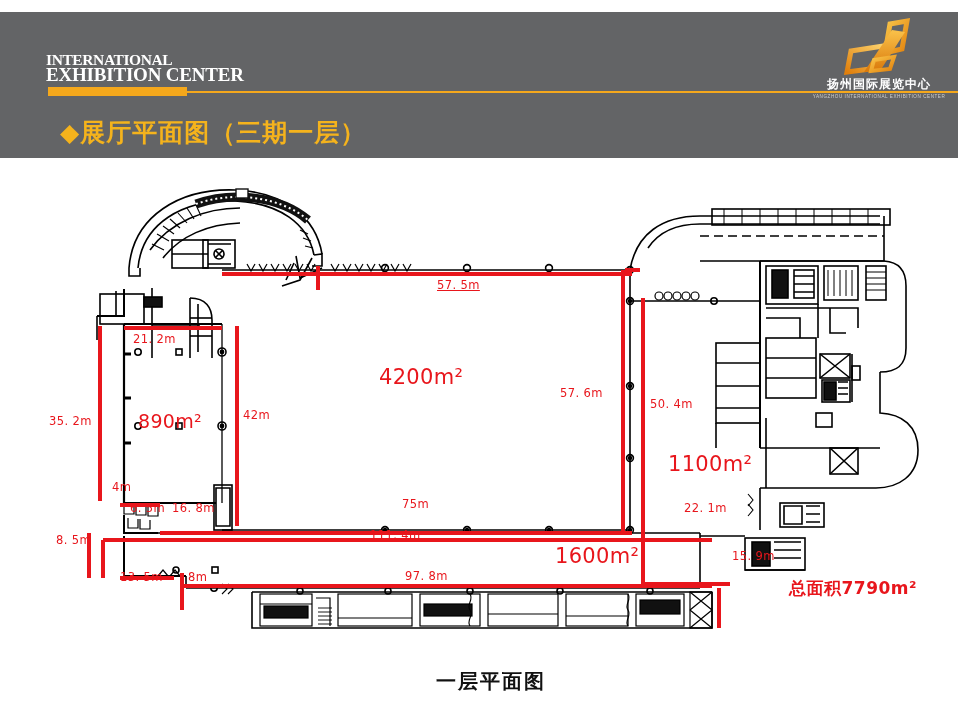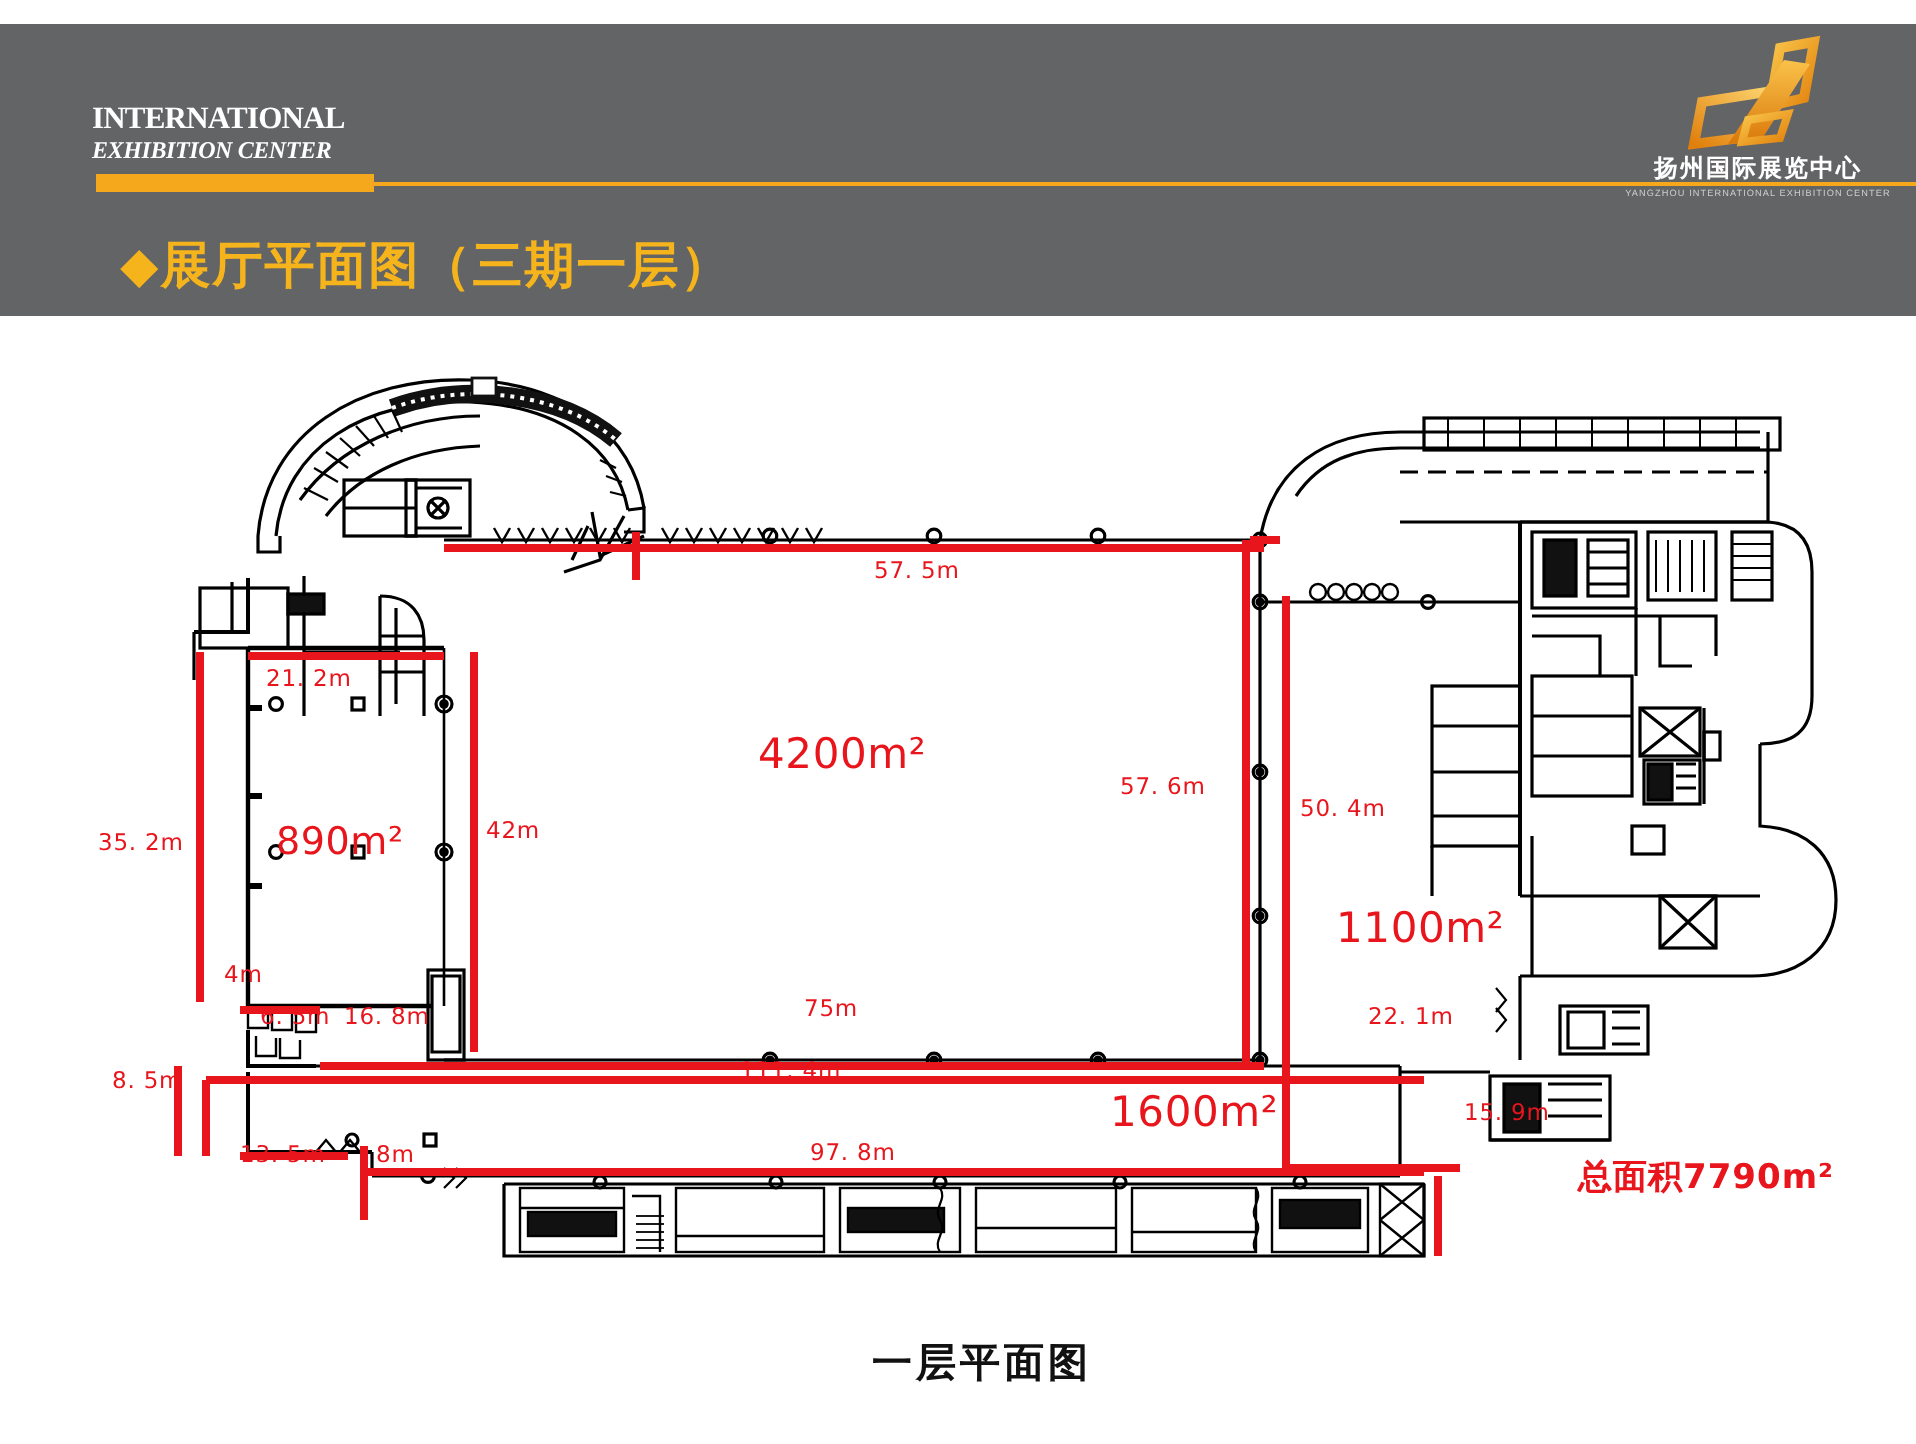--- a/index.html
+++ b/index.html
@@ -17,22 +17,22 @@
   .brand{
     position:absolute;left:46px;top:40px;width:150px;
   }
   .brand-l1{
     font-family:"Liberation Serif","DejaVu Serif",serif;
     font-weight:bold;color:#ffffff;font-size:15.5px;letter-spacing:-0.4px;
     line-height:15px;white-space:nowrap;
   }
   .brand-l2{
     font-family:"Liberation Serif","DejaVu Serif",serif;
-    font-weight:bold;color:#ffffff;font-size:12px;letter-spacing:-0.2px;
-    line-height:16px;white-space:nowrap;font-style:italic;
+    font-weight:bold;color:#ffffff;font-size:19px;letter-spacing:-0.2px;
+    line-height:16px;white-space:nowrap;
   }
   .brand-bar{
     position:absolute;left:48px;top:75px;width:139px;height:9px;background:#f5a81c;
   }
   .brand-rule{
     position:absolute;left:187px;top:79px;width:771px;height:1.5px;background:#f5a81c;
   }
 
   .logo{position:absolute;left:806px;top:4px;width:146px;height:92px;}
   .logo svg{position:absolute;left:0;top:0;}
@@ -427,21 +427,21 @@
 
     <div class="lbl dim" style="left:133px;top:174px;">21. 2m</div>
     <div class="lbl dim" style="left:49px;top:256px;">35. 2m</div>
     <div class="lbl dim" style="left:243px;top:250px;">42m</div>
     <div class="lbl dim" style="left:112px;top:322px;">4m</div>
     <div class="lbl dim" style="left:130px;top:343px;">6. 5m</div>
     <div class="lbl dim" style="left:172px;top:343px;">16. 8m</div>
     <div class="lbl dim" style="left:56px;top:375px;">8. 5m</div>
     <div class="lbl dim" style="left:120px;top:412px;">13. 5m</div>
     <div class="lbl dim" style="left:188px;top:412px;">8m</div>
-    <div class="lbl dim" style="left:437px;top:120px;">57. 5m</div>
+    <div class="lbl dim" style="left:437px;top:120px;text-decoration:underline;">57. 5m</div>
     <div class="lbl dim" style="left:560px;top:228px;">57. 6m</div>
     <div class="lbl dim" style="left:650px;top:239px;">50. 4m</div>
     <div class="lbl dim" style="left:402px;top:339px;">75m</div>
     <div class="lbl dim" style="left:370px;top:370px;">111. 4m</div>
     <div class="lbl dim" style="left:405px;top:411px;">97. 8m</div>
     <div class="lbl dim" style="left:684px;top:343px;">22. 1m</div>
     <div class="lbl dim" style="left:732px;top:391px;">15. 9m</div>
 
     <div class="lbl area" style="left:138px;top:252px;">890m²</div>
     <div class="lbl area area-big" style="left:379px;top:207px;">4200m²</div>

